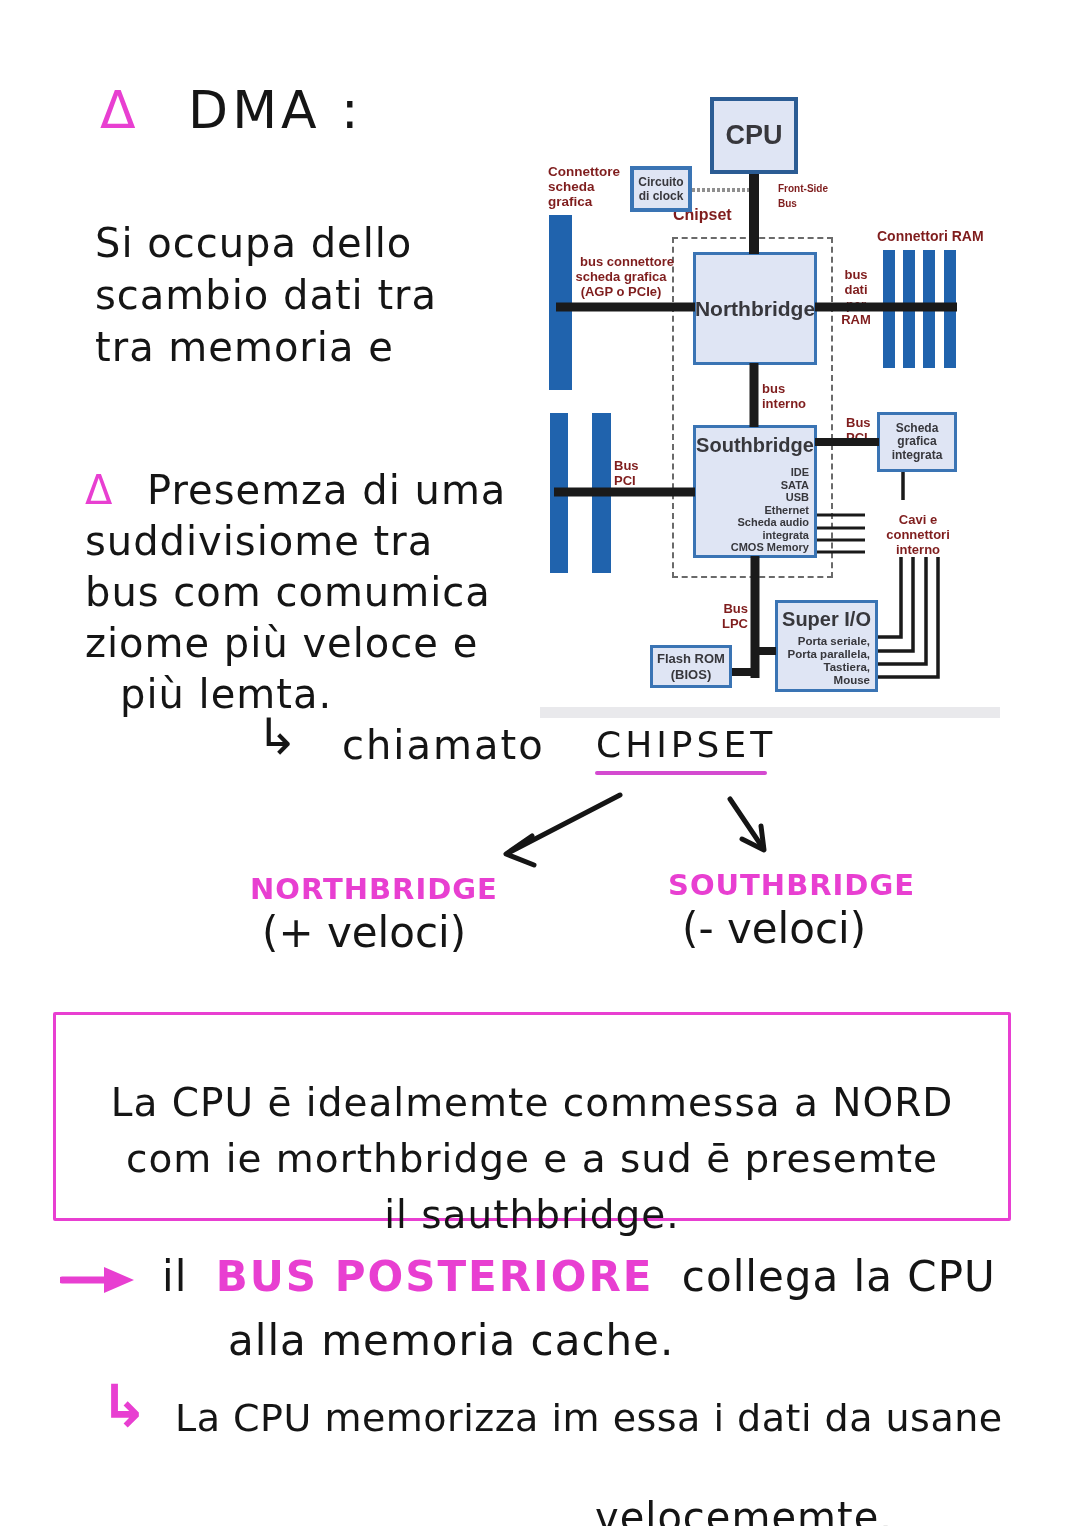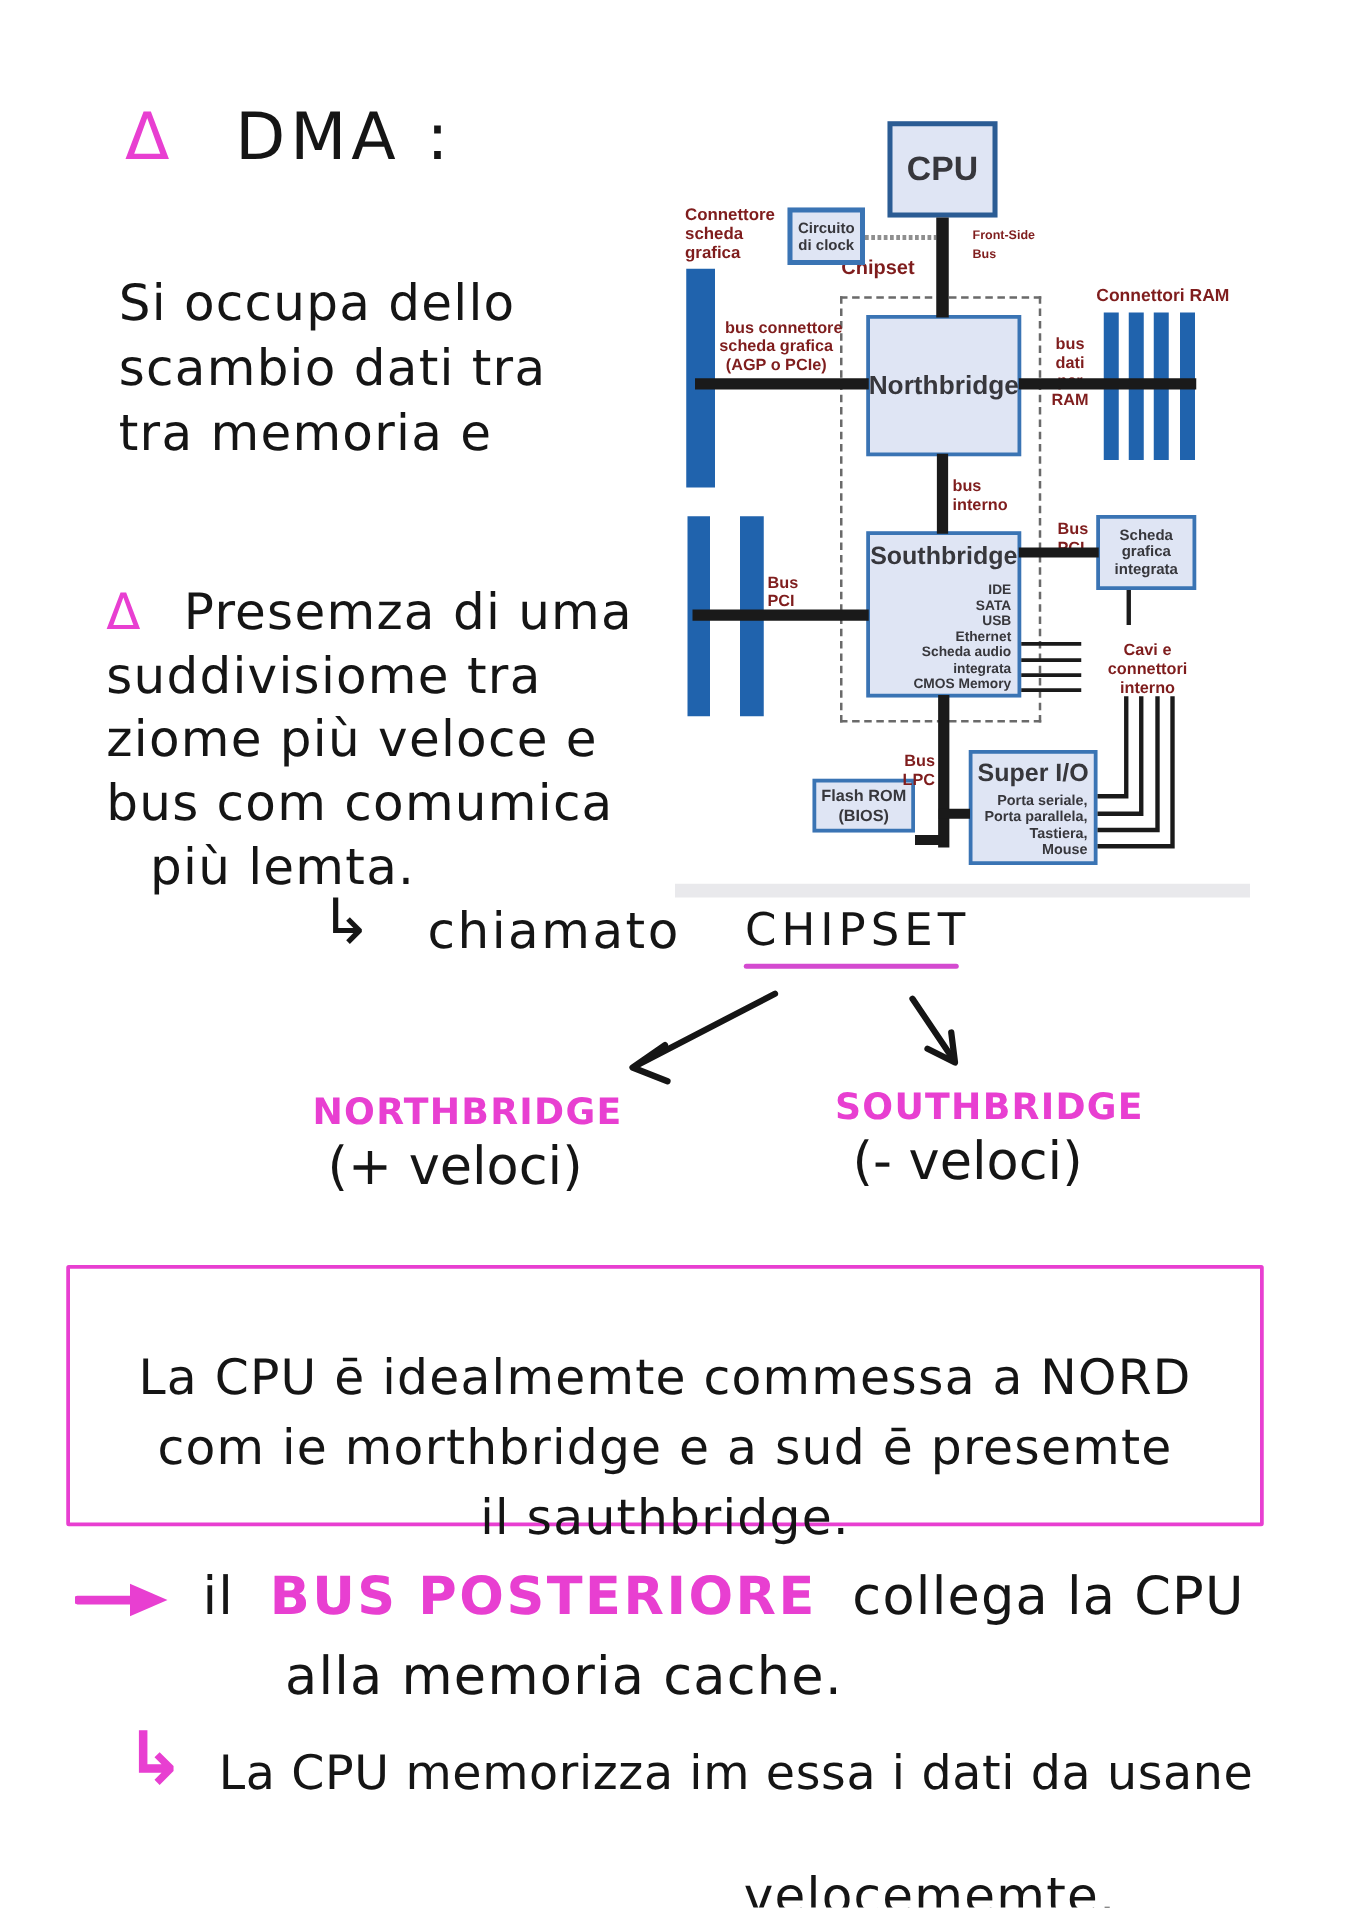--- a/index.html
+++ b/index.html
@@ -40,22 +40,22 @@
   <div>scambio dati tra</div>
   <div>tra memoria e</div>
 </div>
 
 <div class="abs hw hw-md2" style="left:85px;top:465px;font-size:40px;">
   <div>
     <span class="mag">Δ</span>
     <span style="margin-left:20px;">Presemza di uma</span>
   </div>
   <div>suddivisiome tra</div>
+  <div>bus com comumica</div>
   <div>ziome più veloce e</div>
-  <div>bus com comumica</div>
   <div style="margin-left:35px;">più lemta.</div>
 </div>
 <div class="abs hw" style="left:548px;top:602px;font-size:24px;font-weight:bold;">=</div>
 
 <span class="abs hw" style="left:256px;top:708px;font-size:50px;">↳</span>
 <span class="abs hw" style="left:342px;top:722px;font-size:40px;letter-spacing:2px;">chiamato</span>
 <span class="abs hw caps" style="left:596px;top:724px;font-size:36px;">CHIPSET</span>
 <div class="abs" style="left:595px;top:771px;width:172px;height:4px;background:#d44ad0;border-radius:2px;"></div>
 
 <svg class="abs" style="left:480px;top:785px;" width="310" height="88" viewBox="0 0 310 88">
@@ -145,21 +145,21 @@
       <div style="text-align:center;font-size:20px;margin-top:5px;">Super I/O</div>
       <div style="text-align:right;font-size:11.5px;line-height:13px;padding-right:5px;margin-top:4px;">
         <span class="rightcol">Porta seriale,</span>
         <span class="rightcol">Porta parallela,</span>
         <span class="rightcol">Tastiera,</span>
         <span class="rightcol">Mouse</span>
       </div>
     </div>
   </div>
 
-  <div class="dbox" style="left:110px;top:545px;width:82px;height:43px;font-size:13px;line-height:16px;">
+  <div class="dbox" style="left:110px;top:567px;width:82px;height:43px;font-size:13px;line-height:16px;">
     <span>
         <span class="rightcol" style="text-align:center;">Flash ROM</span>
         <span class="rightcol" style="text-align:center;">(BIOS)</span>
       </span>
   </div>
 
   <div class="dlabel" style="left:8px;top:86px;font-size:13.5px;">
     <span class="rightcol" style="text-align:left;">Connettore</span>
     <span class="rightcol" style="text-align:left;">scheda</span>
     <span class="rightcol" style="text-align:left;">grafica</span>

